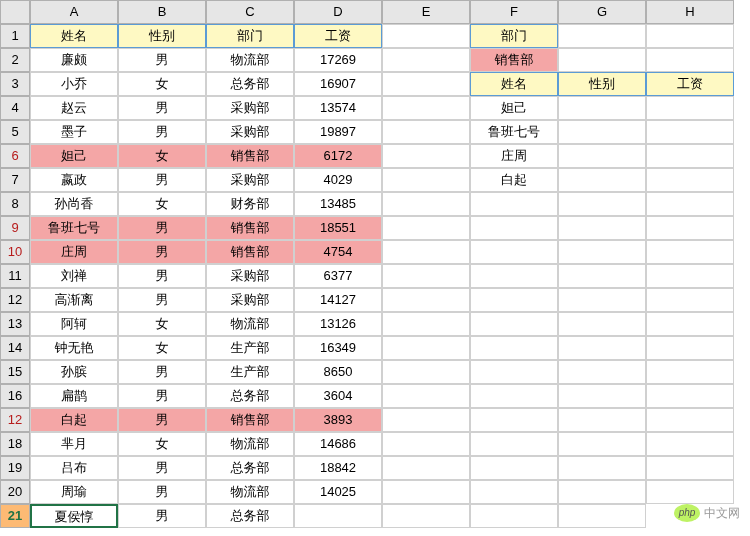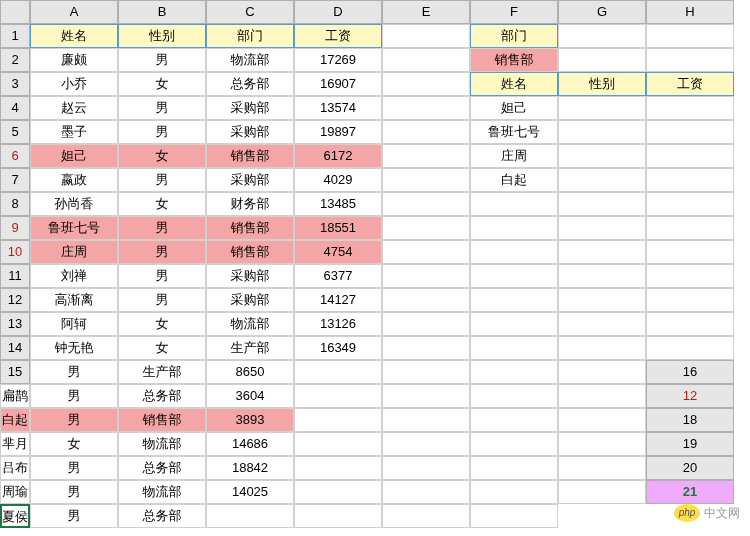--- a/index.html
+++ b/index.html
@@ -31,21 +31,21 @@
     font-weight: normal;
     border: 1px solid #b0b0b0;
   }
   .row-head {
     background: #e6e6e6;
     text-align: center;
     font-weight: normal;
     border: 1px solid #b0b0b0;
   }
   .row-head.selected {
-    background: #f0abfc;
+    background: #fdba74;
     color: #217346;
     font-weight: bold;
   }
   .row-head.highlighted {
     color: #b71c1c;
   }
   .header-cell {
     background: #fef9c3;
     border: 1px solid #5b9bd5;
   }
@@ -66,21 +66,21 @@
     position: absolute;
     right: 10px;
     bottom: 6px;
     font-size: 12px;
     color: #999;
     display: flex;
     align-items: center;
     gap: 4px;
   }
   .watermark .php {
-    background: #fde047;
+    background: #bef264;
     border-radius: 50%;
     width: 26px;
     height: 18px;
     line-height: 18px;
     font-size: 10px;
     color: #555;
     text-align: center;
     font-style: italic;
   }
 </style>
@@ -233,20 +233,21 @@
   <div class="cell">钟无艳</div>
   <div class="cell">女</div>
   <div class="cell">生产部</div>
   <div class="cell">16349</div>
   <div class="cell"></div>
   <div class="cell"></div>
   <div class="cell"></div>
   <div class="cell"></div>
 
   <div class="cell row-head">15</div>
+  <div class="cell">孙膑</div>
   <div class="cell">男</div>
   <div class="cell">生产部</div>
   <div class="cell">8650</div>
   <div class="cell"></div>
   <div class="cell"></div>
   <div class="cell"></div>
   <div class="cell"></div>
 
   <div class="cell row-head">16</div>
   <div class="cell">扁鹊</div>

